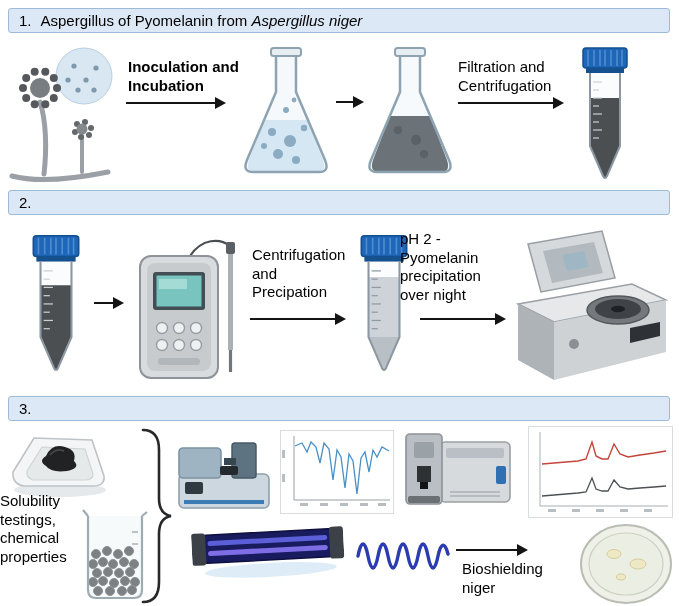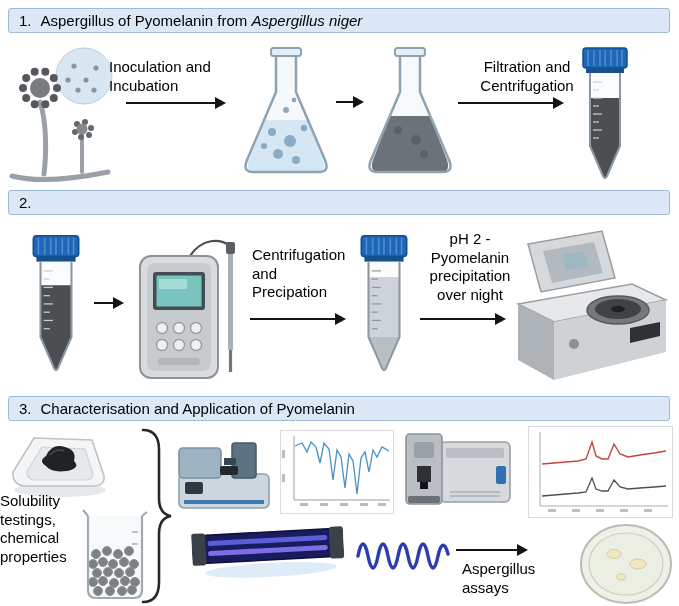--- a/index.html
+++ b/index.html
@@ -67,21 +67,21 @@
           <circle cx="79" cy="82" r="3"></circle>
           <circle cx="71" cy="84" r="3"></circle>
         <circle cx="69" cy="92" r="3"></circle>
           <circle cx="75" cy="97" r="3"></circle>
           <circle cx="83" cy="95" r="3"></circle>
       </g>
       <circle cx="76" cy="89" r="5.5" fill="#84898e"></circle>
     </svg>
   </div>
 
-  <div class="label" style="left:109px;top:58px;width:112px;">Inoculation and Incubation</div>
+  <div class="label" style="left:128px;top:58px;width:112px;font-weight:bold;">Inoculation and Incubation</div>
   <div class="arrow" style="left:126px;top:102px;width:98px;"></div>
 
   <div class="el" style="left:234px;top:44px;">
     <svg viewBox="0 0 104 142" width="104" height="142">
       <path d="M31,76 L73,76 L89,116 Q93,128 83,128 L21,128 Q11,128 15,116 Z" fill="#cde3f2"></path>
       <g fill="#5c87a6">
         <circle cx="38" cy="88" r="4"></circle>
           <circle cx="56" cy="97" r="6"></circle>
           <circle cx="70" cy="84" r="3.2"></circle>
         <circle cx="44" cy="110" r="5"></circle>
@@ -103,21 +103,21 @@
       <g fill="#212427">
         <circle cx="40" cy="86" r="4"></circle>
           <circle cx="58" cy="96" r="5"></circle>
           <circle cx="66" cy="110" r="4"></circle>
       </g>
       <path d="M42,10 L42,48 L13,116 Q8,128 19,128 L85,128 Q96,128 91,116 L62,48 L62,10" fill="rgba(226,238,247,0.3)" stroke="#8ea3b2" stroke-width="2.5" stroke-linejoin="round"></path>
       <rect x="37" y="4" width="30" height="8" rx="2.5" fill="#e7eef3" stroke="#8ea3b2" stroke-width="2"></rect>
     </svg>
   </div>
 
-  <div class="label" style="left:470px;top:58px;width:114px;text-align:center;">Filtration and Centrifugation</div>
+  <div class="label" style="left:458px;top:58px;width:114px;">Filtration and Centrifugation</div>
   <div class="arrow" style="left:458px;top:102px;width:104px;"></div>
 
   <div class="el" style="left:574px;top:46px;">
     <svg viewBox="0 0 62 140" width="62" height="140">
       <rect x="9" y="2" width="44" height="20" rx="3" fill="#1e66b8" stroke="#14508f" stroke-width="1.5"></rect>
       <g stroke="#4f8cd0" stroke-width="1.6">
         <line x1="14" y1="4" x2="14" y2="20"></line>
           <line x1="20" y1="4" x2="20" y2="20"></line>
         <line x1="26" y1="4" x2="26" y2="20"></line>
           <line x1="31" y1="4" x2="31" y2="20"></line>
@@ -223,42 +223,41 @@
         <line x1="19" y1="52" x2="28" y2="52"></line>
           <line x1="19" y1="60" x2="25" y2="60"></line>
         <line x1="19" y1="68" x2="28" y2="68"></line>
           <line x1="19" y1="76" x2="25" y2="76"></line>
         <line x1="19" y1="84" x2="28" y2="84"></line>
           <line x1="19" y1="92" x2="25" y2="92"></line>
       </g>
     </svg>
   </div>
 
-  <div class="label" style="left:420px;top:230px;width:100px;text-align:center;">pH 2 - Pyomelanin precipitation over night</div>
+  <div class="label" style="left:400px;top:230px;width:100px;">pH 2 - Pyomelanin precipitation over night</div>
   <div class="arrow" style="left:420px;top:318px;width:84px;"></div>
 
   <div class="el" style="left:512px;top:228px;">
     <svg viewBox="0 0 160 158" width="160" height="158">
       <polygon points="16,16 90,3 103,50 29,64" fill="#d5d9dc" stroke="#989ea3" stroke-width="1.5"></polygon>
       <polygon points="31,23 82,14 91,45 40,55" fill="#b2bac0"></polygon>
       <polygon points="50,27 72,23 77,39 55,43" fill="#9fb6c4"></polygon>
       <polygon points="6,76 120,56 154,72 42,94" fill="#e6e8ea" stroke="#9aa0a5" stroke-width="1.5"></polygon>
       <polygon points="6,76 42,94 42,152 6,132" fill="#aeb3b7"></polygon>
       <polygon points="42,94 154,72 154,124 42,152" fill="#ced2d5"></polygon>
       <ellipse cx="106" cy="82" rx="31" ry="14" fill="#75797d" stroke="#54585c" stroke-width="1.5"></ellipse>
       <ellipse cx="106" cy="81" rx="23" ry="10" fill="#3f4347"></ellipse>
       <ellipse cx="106" cy="81" rx="7" ry="3.2" fill="#1e2124"></ellipse>
       <polygon points="118,100 148,94 148,108 118,115" fill="#2e3236"></polygon>
       <circle cx="62" cy="116" r="5" fill="#8a9096"></circle>
     </svg>
   </div>
 
   <div class="section-bar" style="top:396px;">
     <span>3.</span>
-    <span>Characterisation and Application of Pyomelanin</span>
   </div>
 
   <div class="el" style="left:4px;top:428px;">
     <svg viewBox="0 0 108 72" width="108" height="72">
       <ellipse cx="56" cy="62" rx="46" ry="7" fill="#e6e9eb"></ellipse>
       <path d="M9,44 L30,10 L88,12 L100,48 Q101,58 89,58 L20,58 Q8,56 9,44 Z" fill="#f4f5f6" stroke="#bdc3c7" stroke-width="1.6"></path>
       <path d="M23,43 L38,19 L81,21 L89,46 Q89,52 81,52 L29,52 Q22,50 23,43 Z" fill="#e6e9ea" stroke="#cfd4d7" stroke-width="1.2"></path>
       <path d="M42,28 Q48,15 61,19 Q73,22 70,33 Q77,40 63,43 Q47,45 42,38 Q34,33 42,28 Z" fill="#202224"></path>
       <path d="M46,27 Q52,20 60,23" stroke="#4a4d50" stroke-width="1.5" fill="none"></path>
     </svg>
@@ -380,21 +379,21 @@
     </svg>
   </div>
 
   <div class="el" style="left:356px;top:536px;">
     <svg viewBox="0 0 94 40" width="94" height="40">
       <path d="M2,20 C5,4 9,4 12,20 C15,36 19,36 22,20 C25,4 29,4 32,20 C35,36 39,36 42,20 C45,4 49,4 52,20 C55,36 59,36 62,20 C65,4 69,4 72,20 C75,36 79,36 82,20 C85,6 89,6 92,18" fill="none" stroke="#2b3bb0" stroke-width="3.4" stroke-linecap="round"></path>
     </svg>
   </div>
 
   <div class="arrow" style="left:456px;top:549px;width:70px;"></div>
-  <div class="label" style="left:462px;top:560px;width:100px;">Aspergillus assays</div>
+  <div class="label" style="left:462px;top:560px;width:100px;">Bioshielding niger</div>
 
   <div class="el" style="left:578px;top:522px;">
     <svg viewBox="0 0 96 84" width="96" height="84">
       <ellipse cx="48" cy="42" rx="45" ry="39" fill="#eff1e9" stroke="#b9bdb2" stroke-width="2"></ellipse>
       <ellipse cx="48" cy="42" rx="37" ry="31" fill="#ebeee2" stroke="#ccd1c2" stroke-width="1.2"></ellipse>
       <ellipse cx="36" cy="32" rx="7" ry="4.5" fill="#efe8c4" stroke="#d6cd9c" stroke-width="1"></ellipse>
       <ellipse cx="60" cy="42" rx="8" ry="5" fill="#efe8c4" stroke="#d6cd9c" stroke-width="1"></ellipse>
       <ellipse cx="43" cy="55" rx="4.5" ry="3" fill="#efe8c4" stroke="#d6cd9c" stroke-width="1"></ellipse>
     </svg>
   </div>

